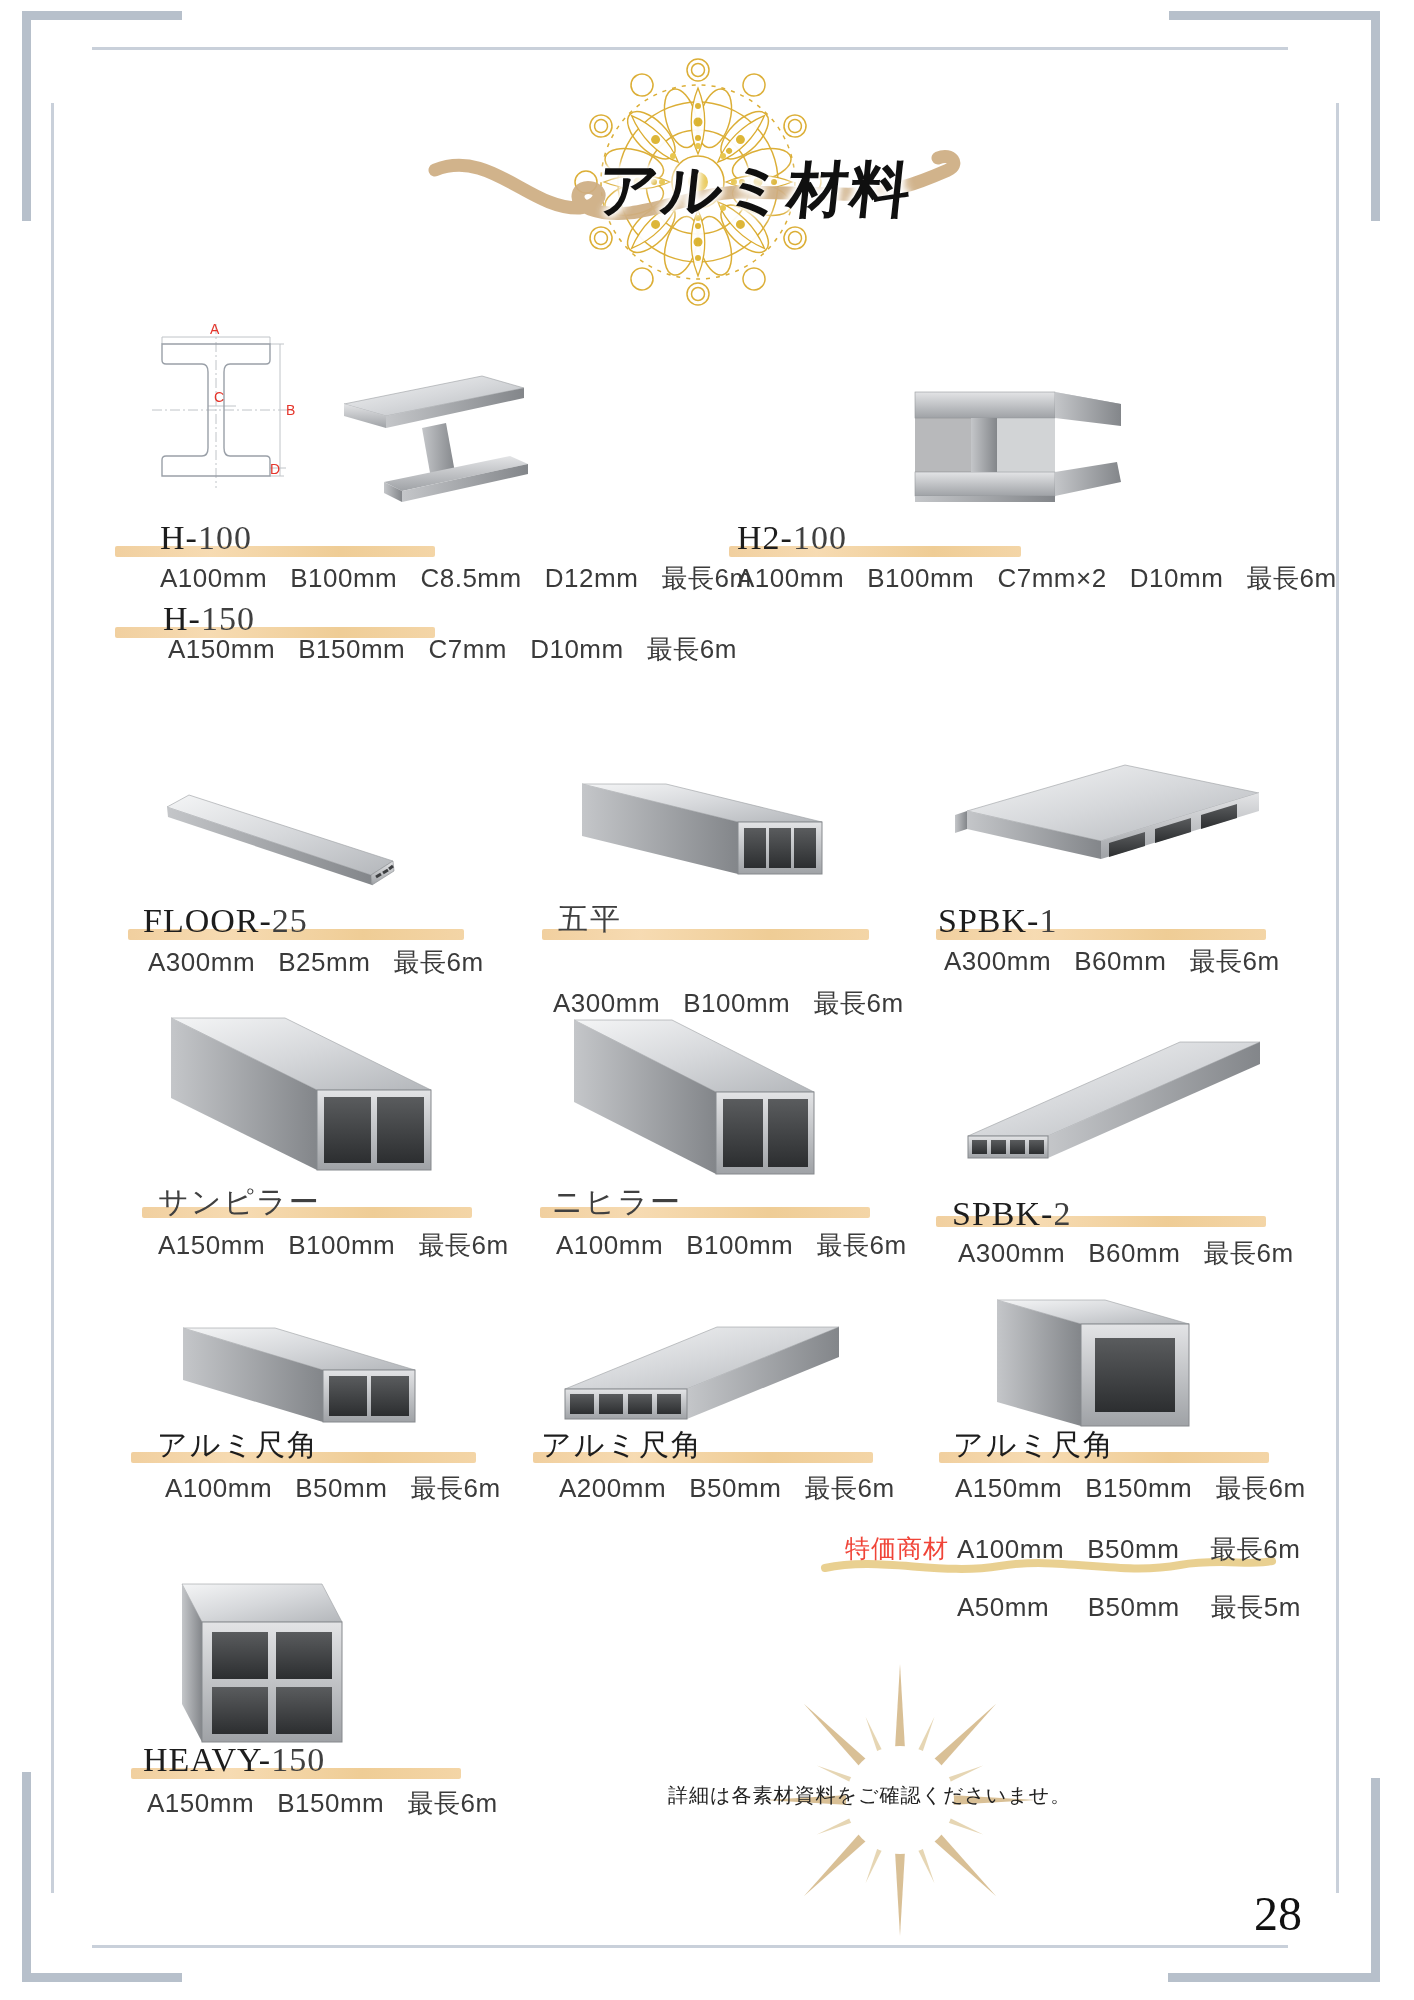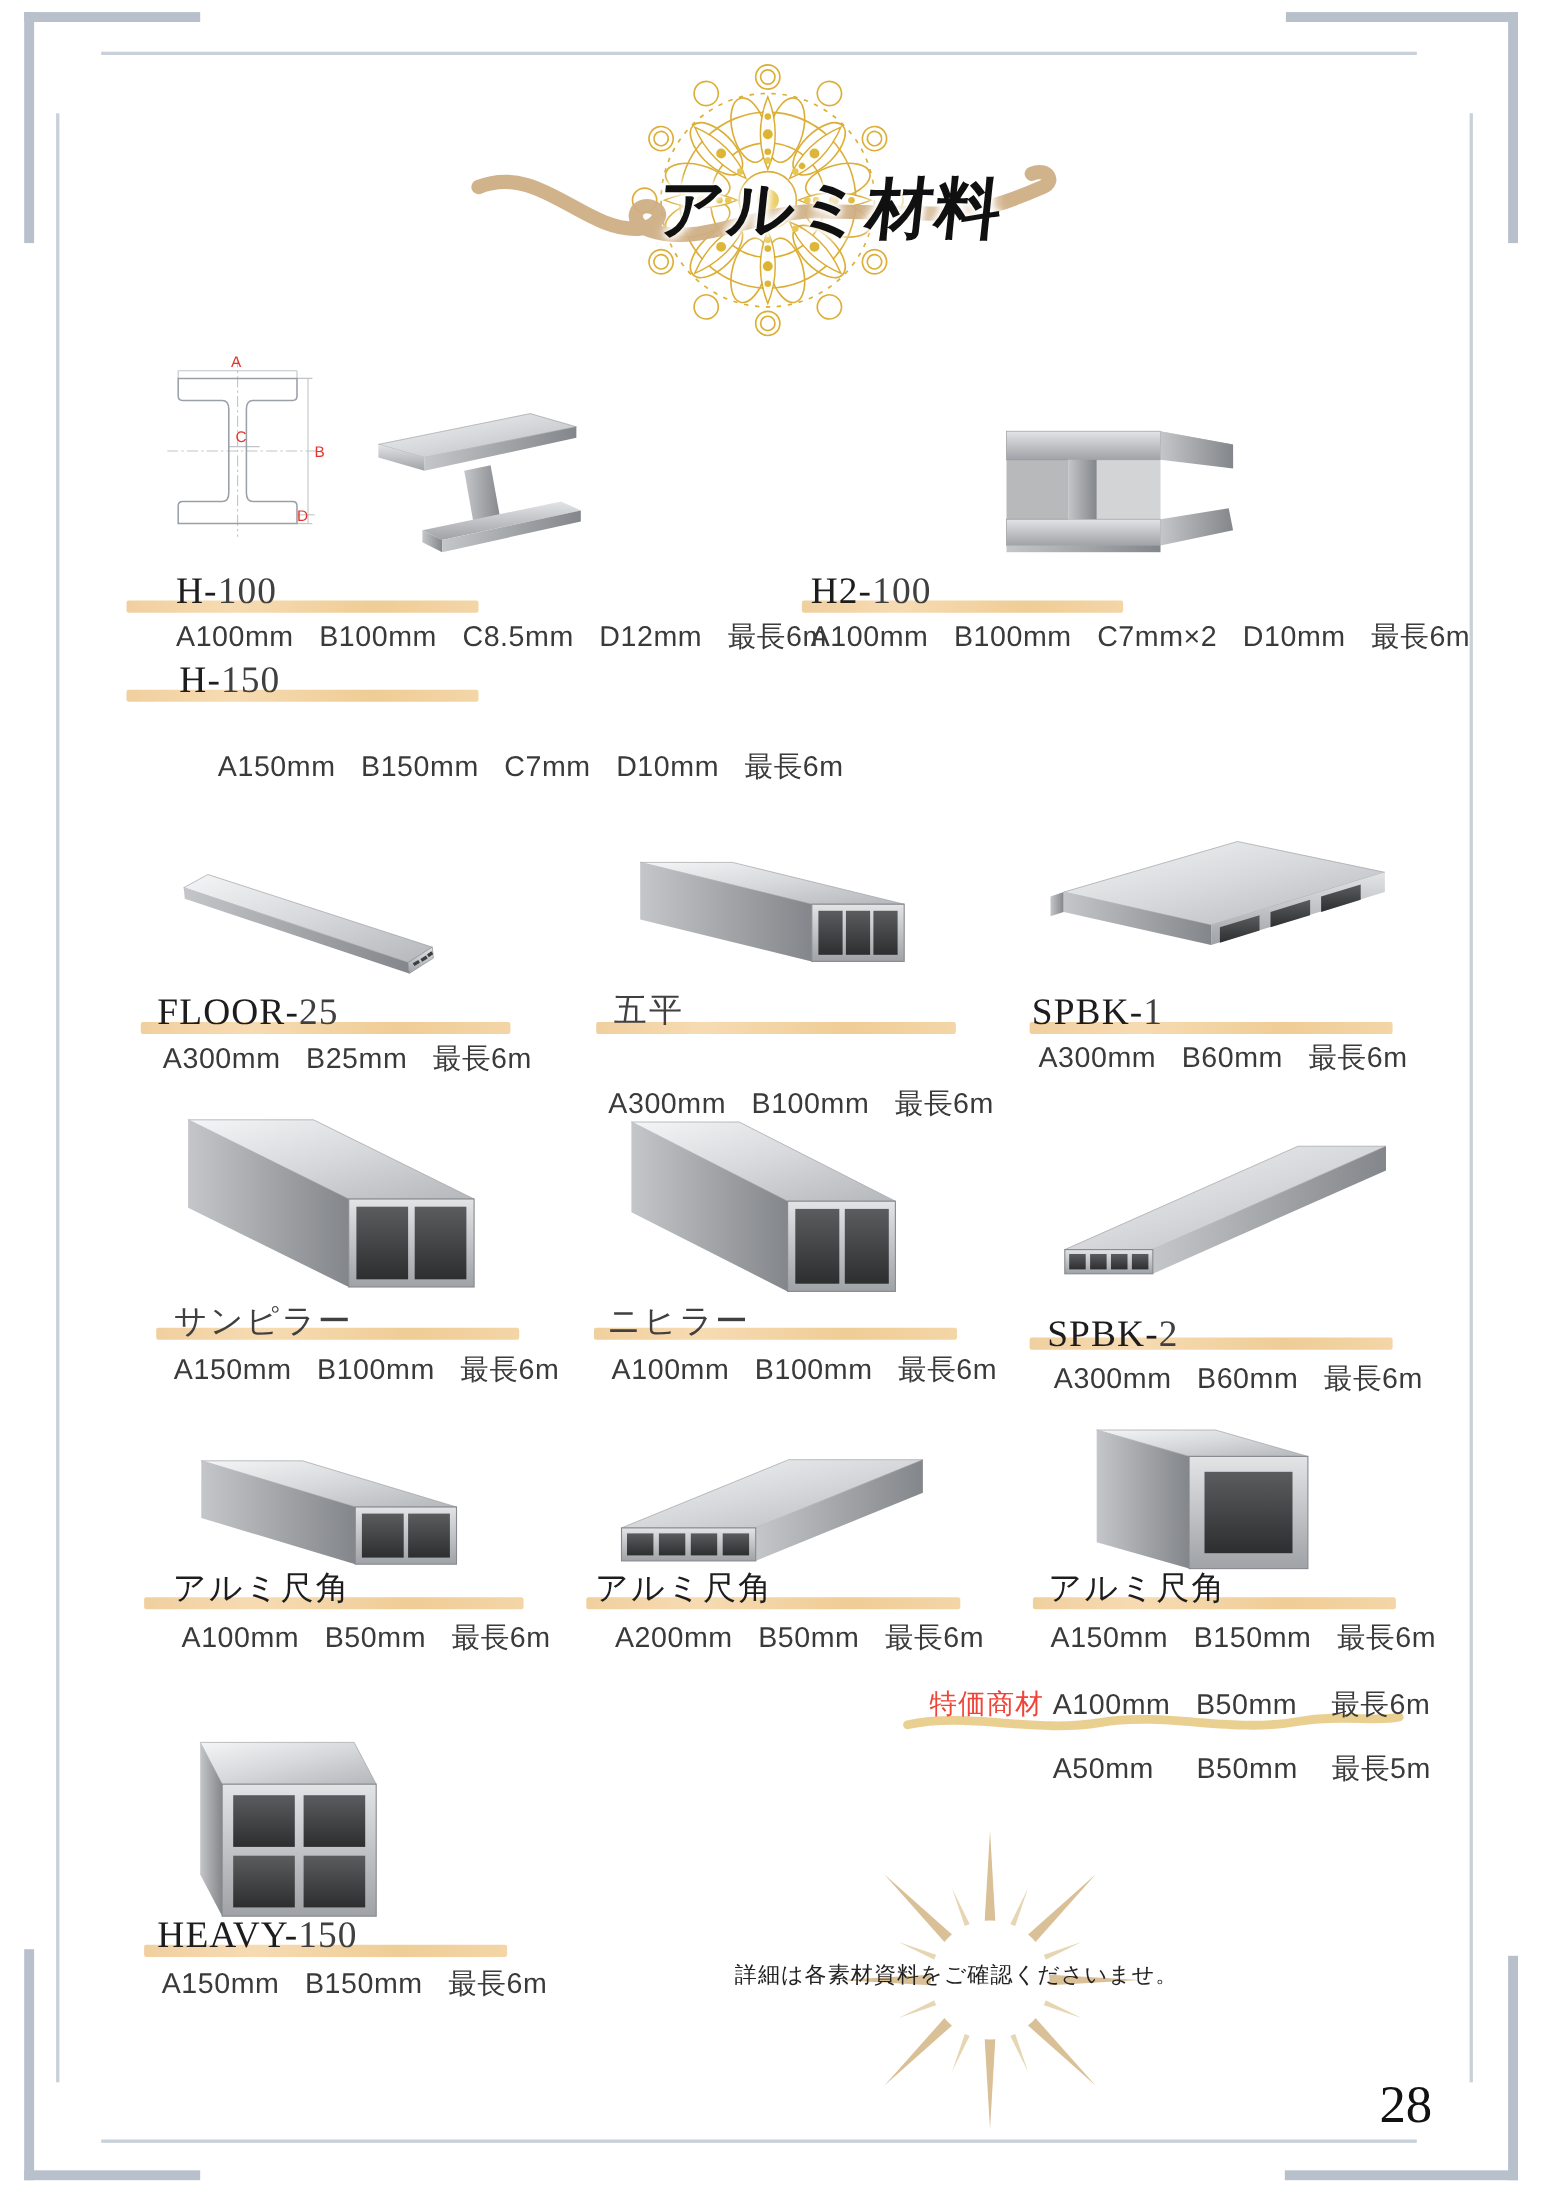--- a/index.html
+++ b/index.html
@@ -331,21 +331,21 @@
     <rect x="42" y="117" width="56" height="47" fill="url(#gDark)"></rect>
     <rect x="106" y="117" width="56" height="47" fill="url(#gDark)"></rect>
   </svg>
 
   <div class="head" style="left:160px;top:520px;"><span>H-</span><span class="r">100</span></div>
   <div class="bar" style="left:115px;top:546px;width:320px;"></div>
   <div class="spec" style="left:160px;top:561px;">A100mm   B100mm   C8.5mm   D12mm   最長6m</div>
 
   <div class="head" style="left:163px;top:601px;"><span>H-</span><span class="r">150</span></div>
   <div class="bar" style="left:115px;top:627px;width:320px;"></div>
-  <div class="spec" style="left:168px;top:679px;margin-left:30px;">A150mm   B150mm   C7mm   D10mm   最長6m</div>
+  <div class="spec" style="left:168px;top:632px;">A150mm   B150mm   C7mm   D10mm   最長6m</div>
 
   <div class="head" style="left:737px;top:520px;"><span>H2-</span><span class="r">100</span></div>
   <div class="bar" style="left:729px;top:546px;width:292px;"></div>
   <div class="spec" style="left:737px;top:561px;">A100mm   B100mm   C7mm×2   D10mm   最長6m</div>
 
   <div class="head" style="left:143px;top:903px;"><span>FLOOR-</span><span class="r">25</span></div>
   <div class="bar" style="left:128px;top:929px;width:336px;"></div>
   <div class="spec" style="left:148px;top:945px;">A300mm   B25mm   最長6m</div>
 
   <div class="head jp" style="left:558px;top:903px;"><span></span><span class="r">五平</span></div>

